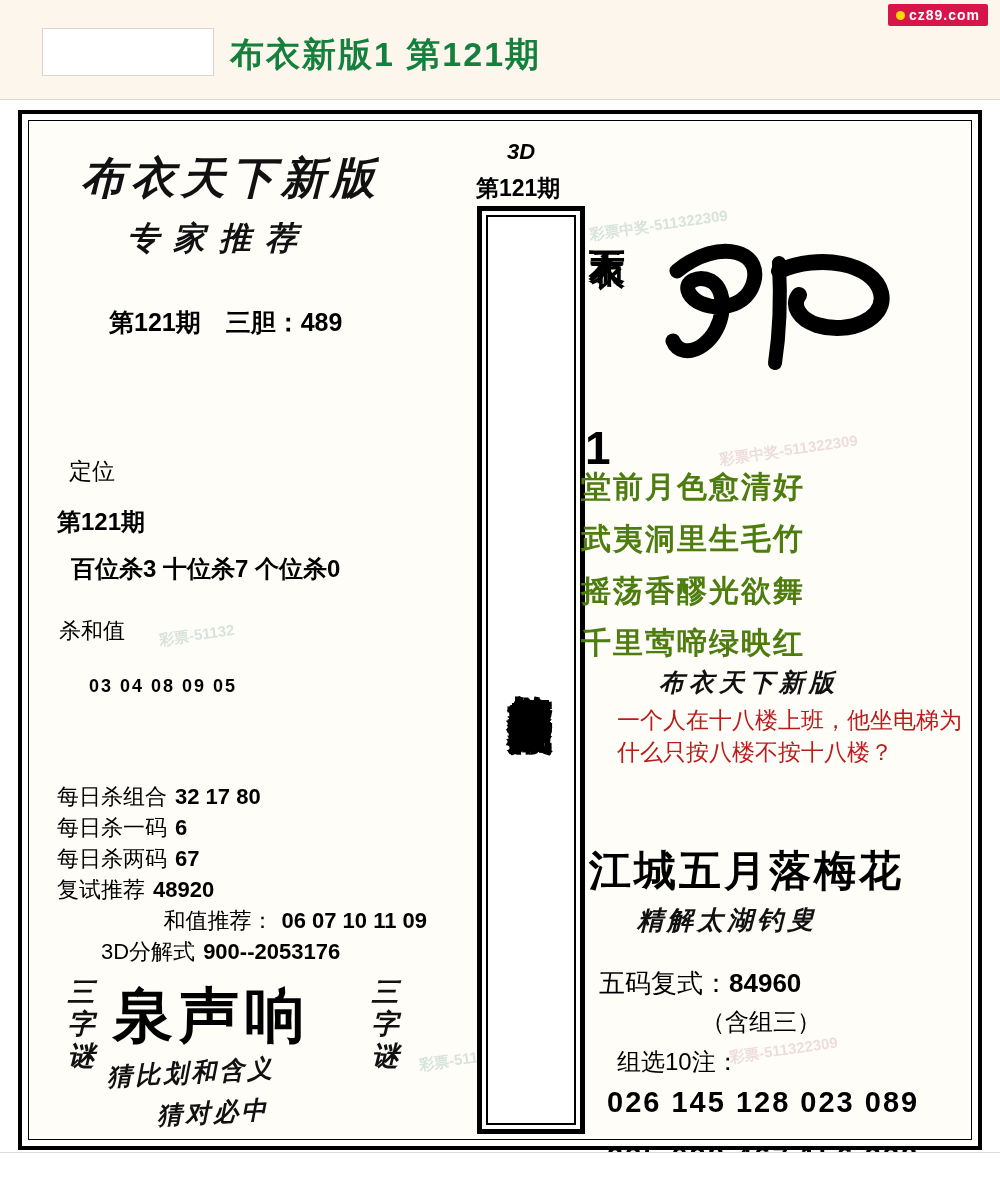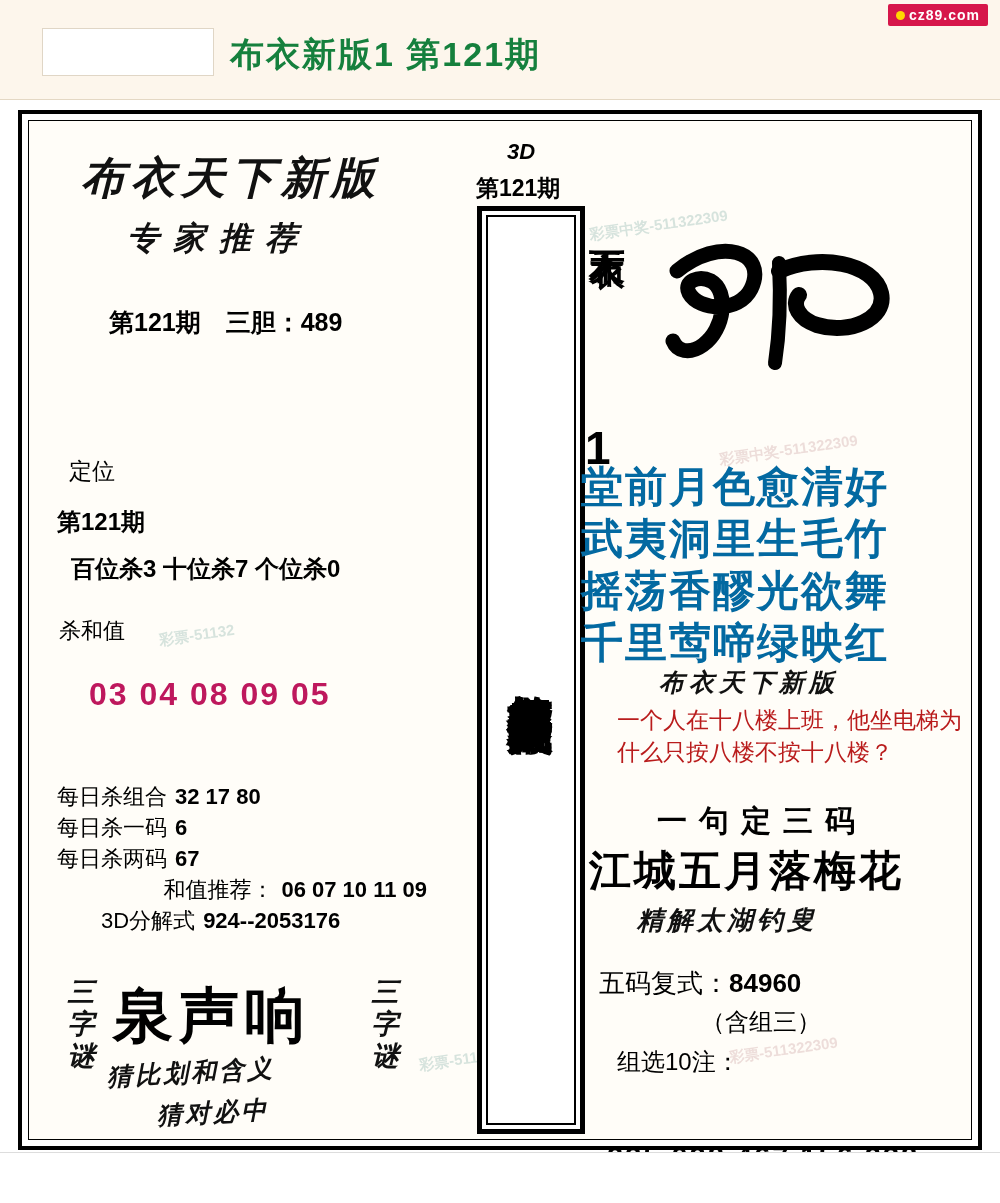--- a/index.html
+++ b/index.html
@@ -140,24 +140,24 @@
   }
   .label-shahe {
     position: absolute;
     left: 30px; top: 495px;
     font-size: 22px;
     color: #000;
   }
   .shahe-nums {
     position: absolute;
     left: 60px; top: 555px;
-    font-size: 32px;
+    font-size: 18px;
     font-weight: bold;
     letter-spacing: 2px;
-    color: #be185d;
+    color: #000000;
     white-space: nowrap;
   }
 
   .stat-list {
     position: absolute;
     left: 28px; top: 660px;
     width: 370px;
   }
   .stat-row {
     font-size: 22px;
@@ -282,25 +282,25 @@
     position: absolute;
     left: 630px; top: 120px;
     width: 250px; height: 140px;
   }
   .poem {
     position: absolute;
     left: 552px; top: 340px;
     width: 390px;
   }
   .poem-line {
-    font-size: 42px;
+    font-size: 30px;
     font-weight: bold;
     line-height: 52px;
     letter-spacing: 2px;
-    color: #0369a1;
+    color: #4d7c0f;
     white-space: nowrap;
   }
   .naojin-title {
     position: absolute;
     left: 630px; top: 545px;
     font-family: "DejaVu Serif", serif;
     font-size: 25px;
     font-weight: bold;
     font-style: italic;
     letter-spacing: 5px;
@@ -428,25 +428,28 @@
       <div class="stat-list">
         <div class="stat-row">
           <span class="k">每日杀组合</span><span class="v">32 17 80</span>
         </div>
         <div class="stat-row">
           <span class="k">每日杀一码</span><span class="v">6</span>
         </div>
         <div class="stat-row">
           <span class="k">每日杀两码</span><span class="v">67</span>
         </div>
+        <div class="stat-row">
+          <span class="k">复试推荐</span><span class="v">48920</span>
+        </div>
         <div class="stat-row indent1">
           <span class="k">和值推荐：</span><span class="v">06 07 10 11 09</span>
         </div>
         <div class="stat-row indent2">
-          <span class="k">3D分解式</span><span class="v">924--2053176</span>
+          <span class="k">3D分解式</span><span class="v">900--2053176</span>
         </div>
       </div>
 
       <div class="riddle-left">三字谜</div>
       <div class="riddle-main">泉声响</div>
       <div class="riddle-right">三字谜</div>
       <div class="riddle-note1">猜比划和含义</div>
       <div class="riddle-note2">猜对必中</div>
 
       <div class="v-3d">3D</div>
@@ -470,28 +473,28 @@
       <div class="poem">
         <div class="poem-line">堂前月色愈清好</div>
         <div class="poem-line">武夷洞里生毛竹</div>
         <div class="poem-line">摇荡香醪光欲舞</div>
         <div class="poem-line">千里莺啼绿映红</div>
       </div>
 
       <div class="naojin-title">布衣天下新版</div>
       <div class="naojin-body">一个人在十八楼上班，他坐电梯为什么只按八楼不按十八楼？</div>
 
-      <div class="yiju-title">一句定三码</div>
       <div class="yiju-main">江城五月落梅花</div>
       <div class="jingjie">精解太湖钓叟</div>
 
       <div class="wuma">
         <span>五码复式：</span><b>84960</b>
       </div>
       <div class="hanzu">（含组三）</div>
       <div class="zuxuan-label">组选10注：</div>
+      <div class="zuxuan-r1">026 145 128 023 089</div>
       <div class="zuxuan-r2">235 028 467 156 238</div>
 
     </div>
   </div>
 
   <div class="footer-strip"></div>
 </div>
 
 </body></html>

